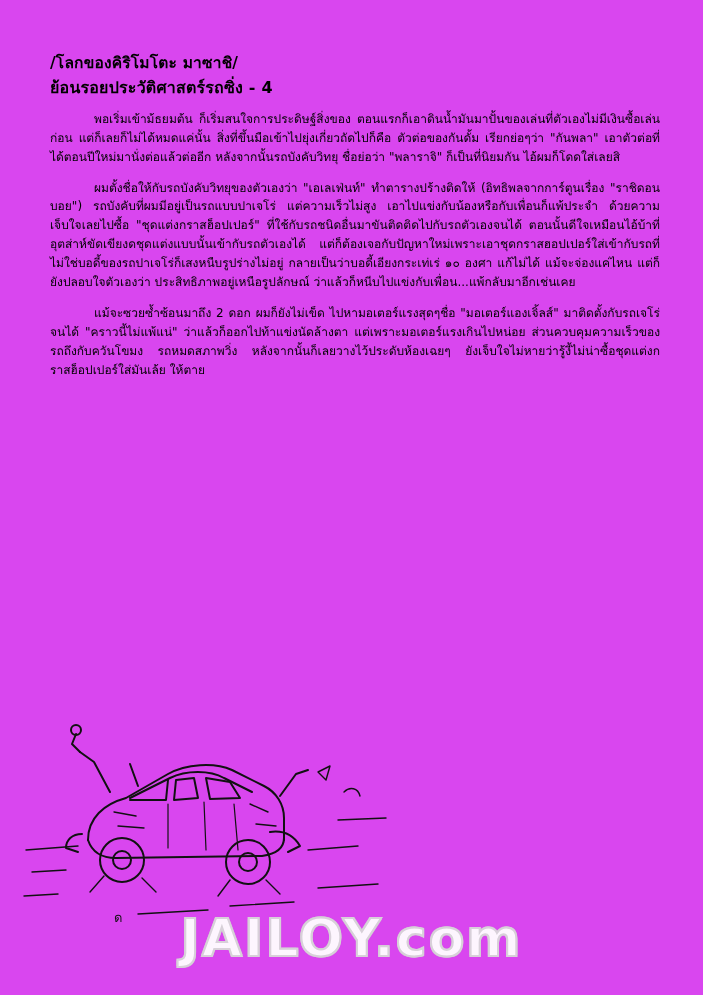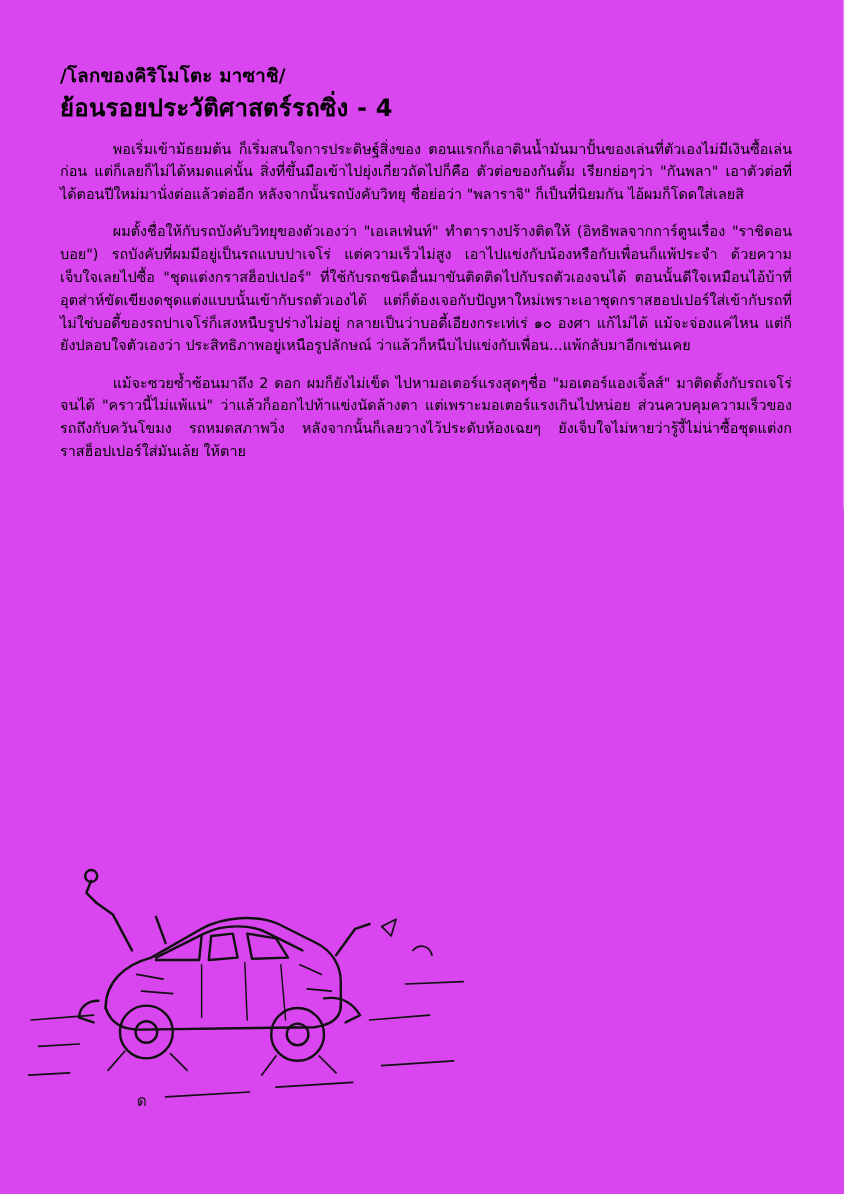--- a/index.html
+++ b/index.html
@@ -34,21 +34,21 @@
   .heading-line {
     font-size: 15.5px;
     font-weight: 700;
     letter-spacing: 0.2px;
     line-height: 1.45;
     color: #000000;
     white-space: nowrap;
   }
   .heading-line.second {
     margin-top: 2px;
-    font-size: 20px;
+    font-size: 16px;
   }
 
   .para {
     margin-top: 10px;
     font-size: 12px;
     line-height: 1.58;
     color: #000000;
     text-align: justify;
     text-justify: inter-word;
   }
@@ -151,14 +151,15 @@
         <path d="M120 86 L112 64"></path>
         <path d="M262 96 L278 74 L290 70"></path>
 
         <path d="M300 72 L312 66 L308 80 Z" stroke-width="1.4"></path>
         <path d="M326 92 C332 86 340 88 342 96" stroke-width="1.4"></path>
       </g>
       <text x="96" y="222" font-family="DejaVu Sans, sans-serif" font-size="13" fill="#111111">ด</text>
     </svg>
   </div>
 
+  <div class="watermark">JAILOY.com</div>
 
 </div>
 
 </body></html>

